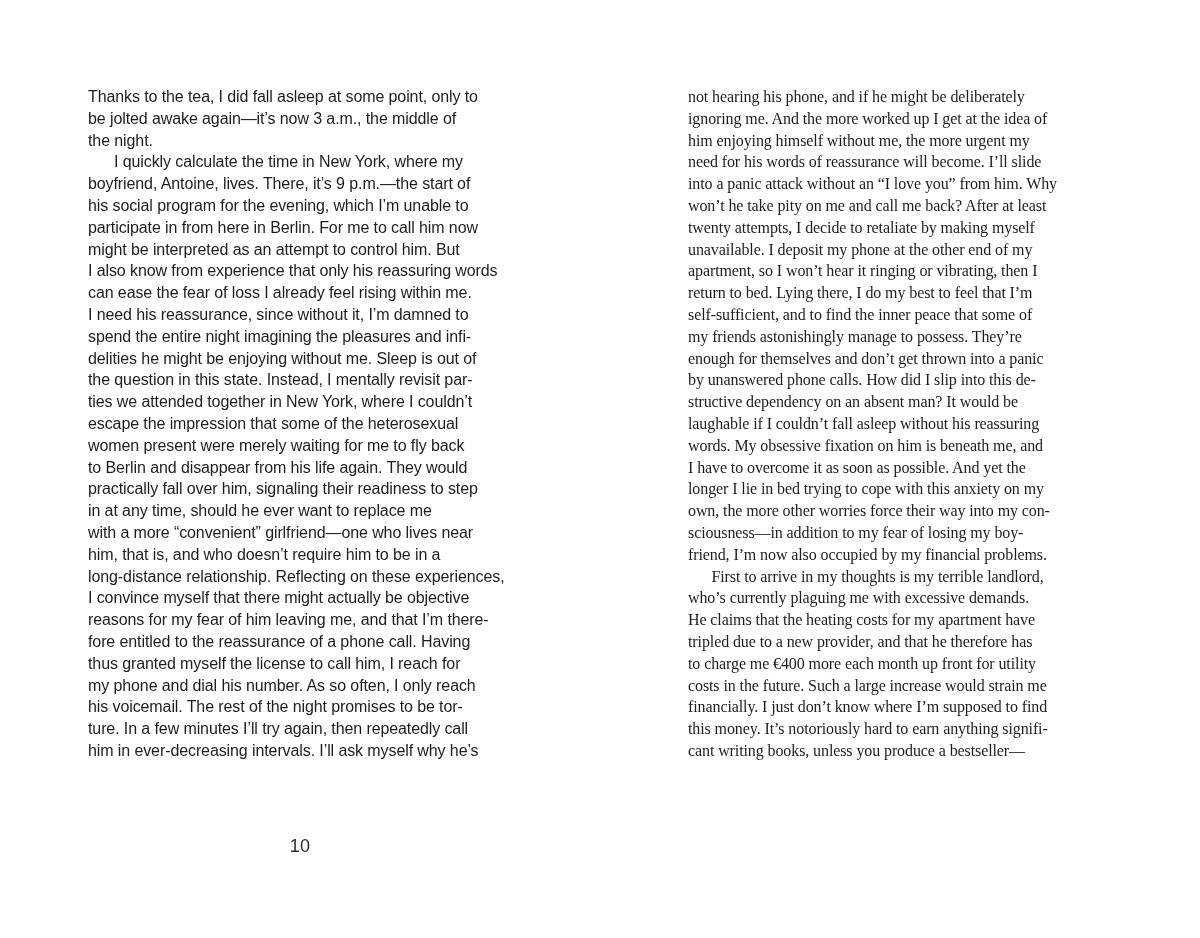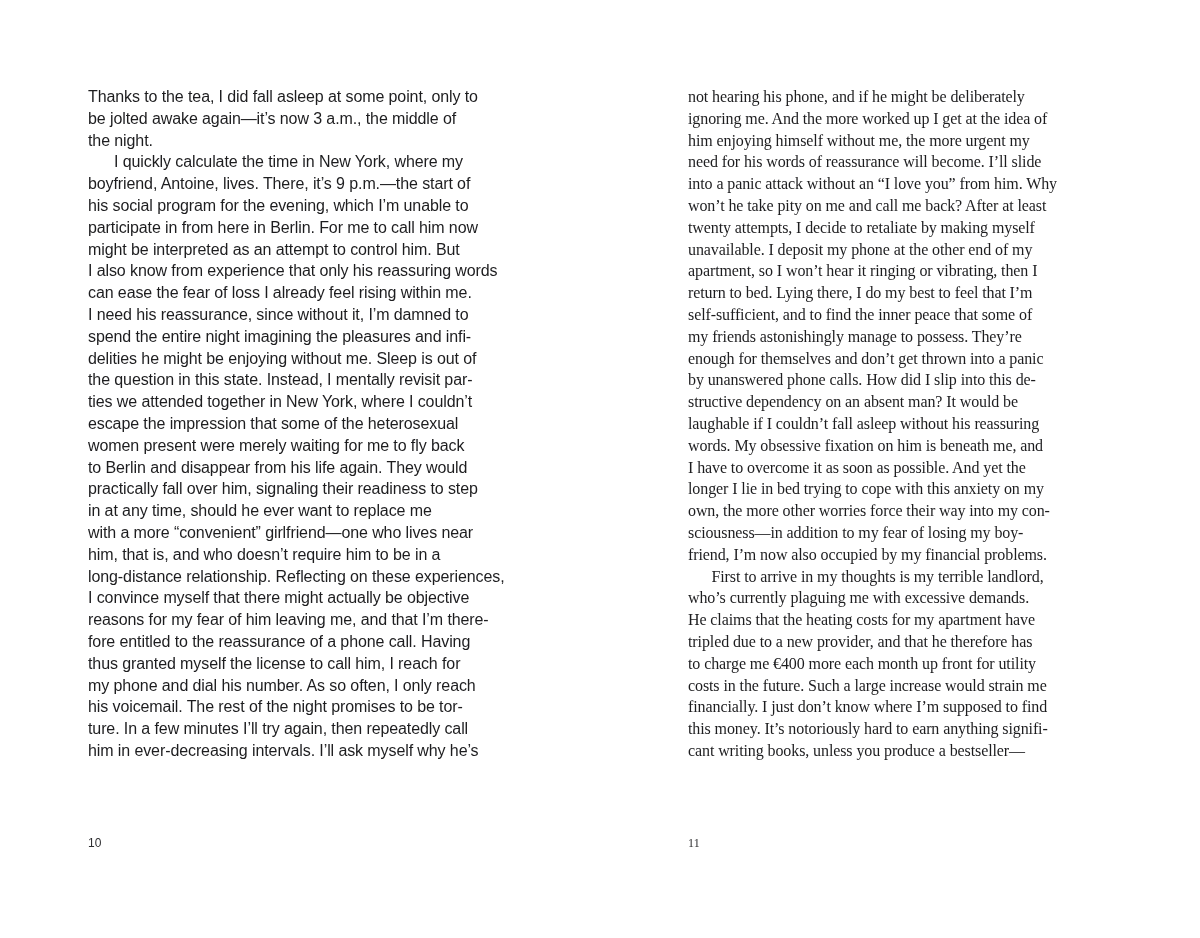--- a/index.html
+++ b/index.html
@@ -46,33 +46,33 @@
   .text-line {
     height: 21.8px;
     white-space: pre;
   }
 
   .page-number {
     position: absolute;
     top: 836px;
     left: 88px;
     width: 424px;
-    font-size: 12px;
+    text-align: center;
+    font-size: 18px;
     letter-spacing: 0.2px;
     color: #2e2e30;
   }
 </style>
 </head>
 <body>
 
 <div class="spread">
 
   <div class="page page-left">
     <div class="page-text"><div class="text-line">Thanks to the tea, I did fall asleep at some point, only to</div><div class="text-line">be jolted awake again—it’s now 3 a.m., the middle of</div><div class="text-line">the night.</div><div class="text-line">      I quickly calculate the time in New York, where my</div><div class="text-line">boyfriend, Antoine, lives. There, it’s 9 p.m.—the start of</div><div class="text-line">his social program for the evening, which I’m unable to</div><div class="text-line">participate in from here in Berlin. For me to call him now</div><div class="text-line">might be interpreted as an attempt to control him. But</div><div class="text-line">I also know from experience that only his reassuring words</div><div class="text-line">can ease the fear of loss I already feel rising within me.</div><div class="text-line">I need his reassurance, since without it, I’m damned to</div><div class="text-line">spend the entire night imagining the pleasures and infi-</div><div class="text-line">delities he might be enjoying without me. Sleep is out of</div><div class="text-line">the question in this state. Instead, I mentally revisit par-</div><div class="text-line">ties we attended together in New York, where I couldn’t</div><div class="text-line">escape the impression that some of the heterosexual</div><div class="text-line">women present were merely waiting for me to fly back</div><div class="text-line">to Berlin and disappear from his life again. They would</div><div class="text-line">practically fall over him, signaling their readiness to step</div><div class="text-line">in at any time, should he ever want to replace me</div><div class="text-line">with a more “convenient” girlfriend—one who lives near</div><div class="text-line">him, that is, and who doesn’t require him to be in a</div><div class="text-line">long-distance relationship. Reflecting on these experiences,</div><div class="text-line">I convince myself that there might actually be objective</div><div class="text-line">reasons for my fear of him leaving me, and that I’m there-</div><div class="text-line">fore entitled to the reassurance of a phone call. Having</div><div class="text-line">thus granted myself the license to call him, I reach for</div><div class="text-line">my phone and dial his number. As so often, I only reach</div><div class="text-line">his voicemail. The rest of the night promises to be tor-</div><div class="text-line">ture. In a few minutes I’ll try again, then repeatedly call</div><div class="text-line">him in ever-decreasing intervals. I’ll ask myself why he’s</div></div>
     <div class="page-number">10</div>
   </div>
 
   <div class="page page-right">
     <div class="page-text"><div class="text-line">not hearing his phone, and if he might be deliberately</div><div class="text-line">ignoring me. And the more worked up I get at the idea of</div><div class="text-line">him enjoying himself without me, the more urgent my</div><div class="text-line">need for his words of reassurance will become. I’ll slide</div><div class="text-line">into a panic attack without an “I love you” from him. Why</div><div class="text-line">won’t he take pity on me and call me back? After at least</div><div class="text-line">twenty attempts, I decide to retaliate by making myself</div><div class="text-line">unavailable. I deposit my phone at the other end of my</div><div class="text-line">apartment, so I won’t hear it ringing or vibrating, then I</div><div class="text-line">return to bed. Lying there, I do my best to feel that I’m</div><div class="text-line">self-sufficient, and to find the inner peace that some of</div><div class="text-line">my friends astonishingly manage to possess. They’re</div><div class="text-line">enough for themselves and don’t get thrown into a panic</div><div class="text-line">by unanswered phone calls. How did I slip into this de-</div><div class="text-line">structive dependency on an absent man? It would be</div><div class="text-line">laughable if I couldn’t fall asleep without his reassuring</div><div class="text-line">words. My obsessive fixation on him is beneath me, and</div><div class="text-line">I have to overcome it as soon as possible. And yet the</div><div class="text-line">longer I lie in bed trying to cope with this anxiety on my</div><div class="text-line">own, the more other worries force their way into my con-</div><div class="text-line">sciousness—in addition to my fear of losing my boy-</div><div class="text-line">friend, I’m now also occupied by my financial problems.</div><div class="text-line">      First to arrive in my thoughts is my terrible landlord,</div><div class="text-line">who’s currently plaguing me with excessive demands.</div><div class="text-line">He claims that the heating costs for my apartment have</div><div class="text-line">tripled due to a new provider, and that he therefore has</div><div class="text-line">to charge me €400 more each month up front for utility</div><div class="text-line">costs in the future. Such a large increase would strain me</div><div class="text-line">financially. I just don’t know where I’m supposed to find</div><div class="text-line">this money. It’s notoriously hard to earn anything signifi-</div><div class="text-line">cant writing books, unless you produce a bestseller—</div></div>
-    <div class="page-number">11</div>
   </div>
 
 </div>
 
 </body></html>

